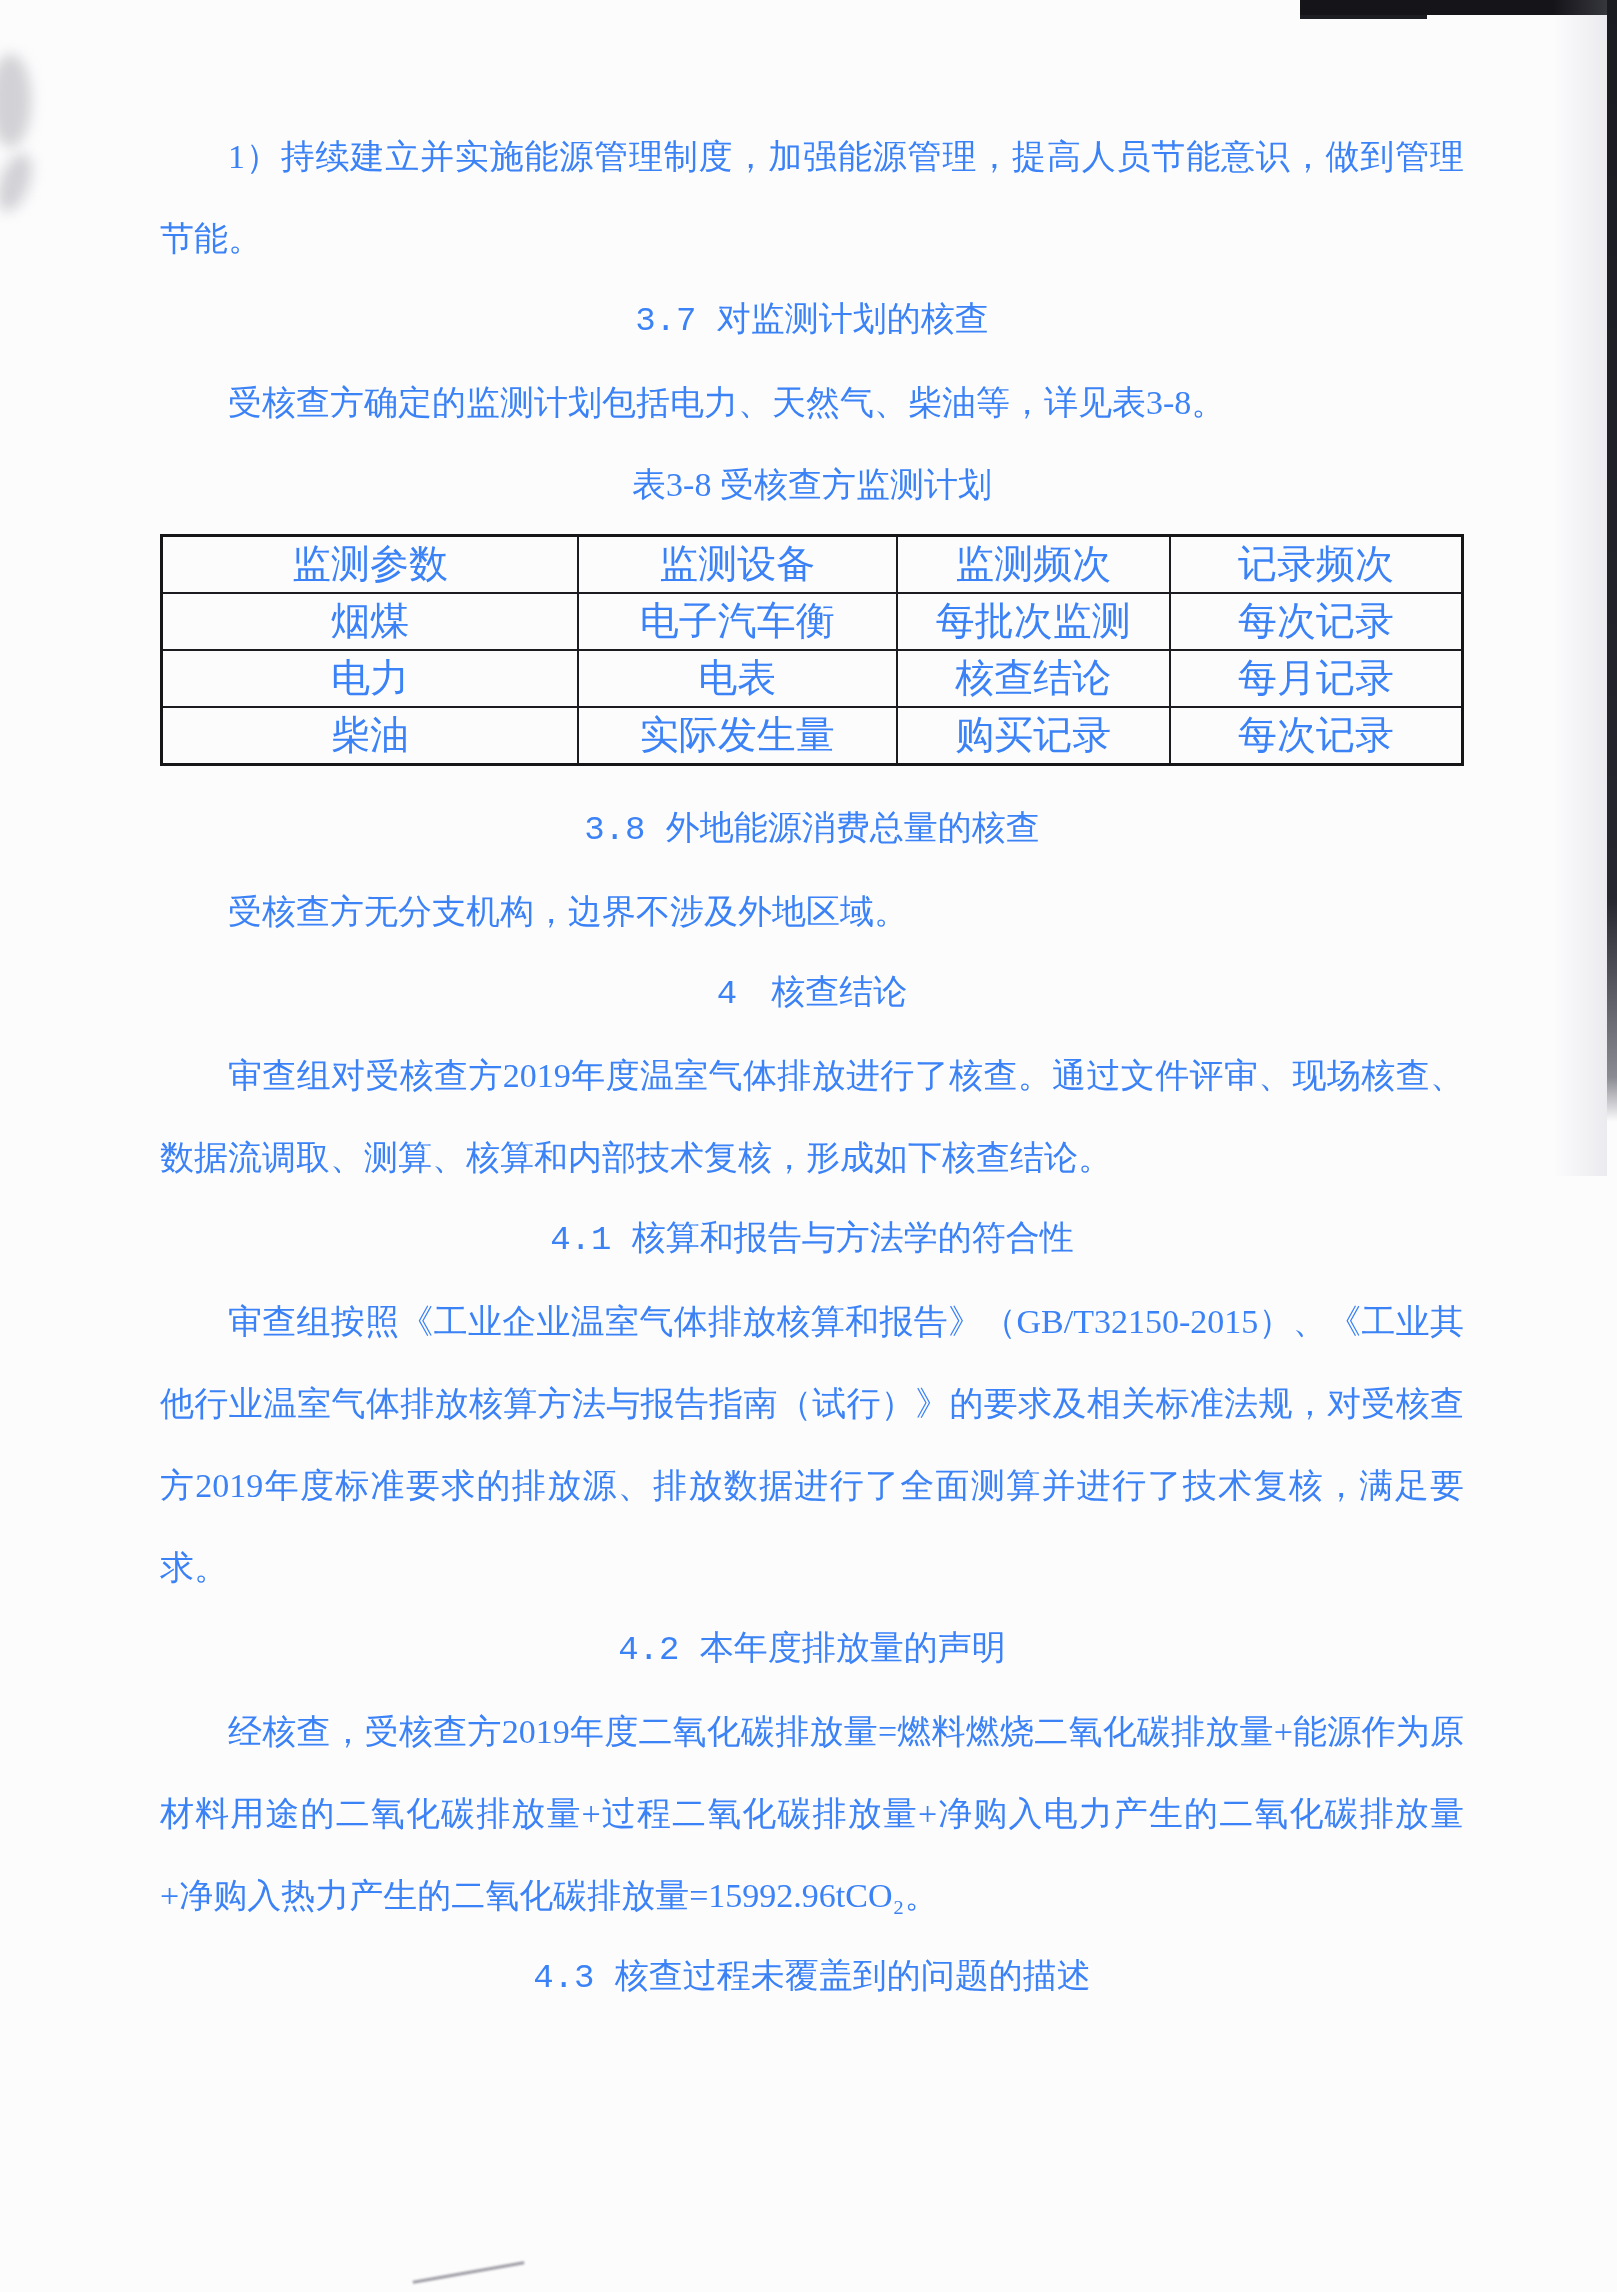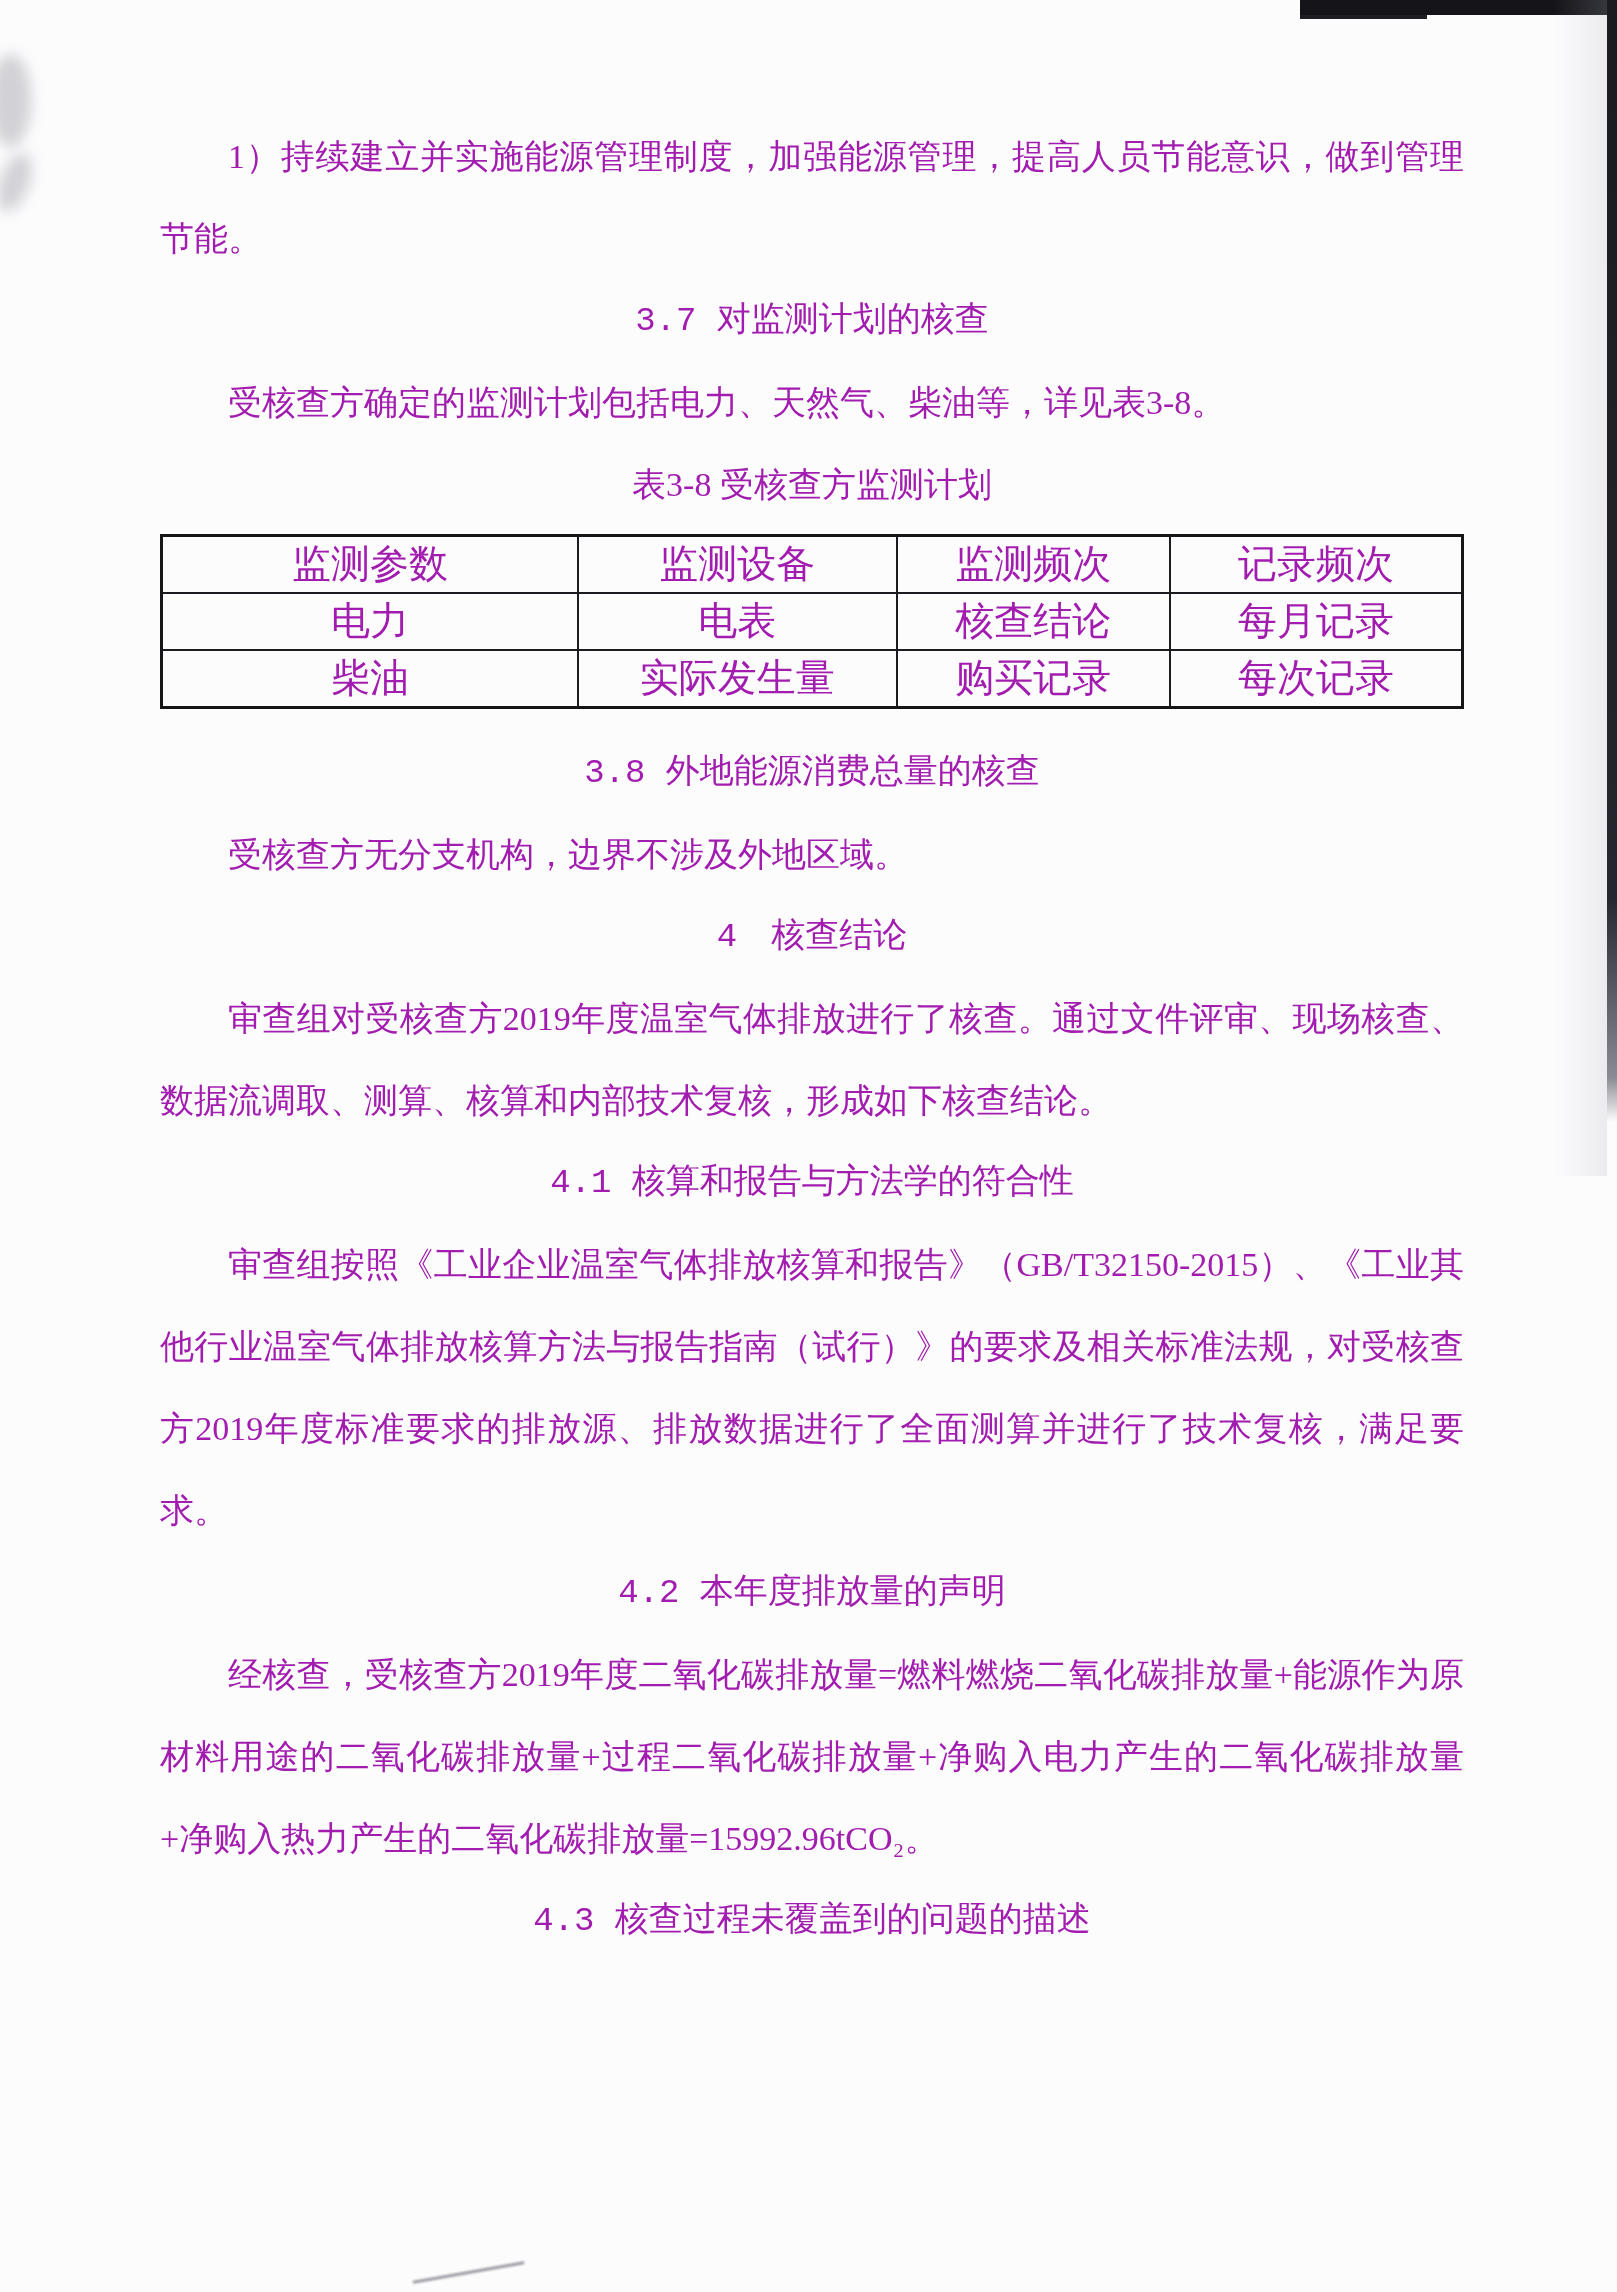--- a/index.html
+++ b/index.html
@@ -3,21 +3,21 @@
 <meta charset="utf-8">
 <style>
   html,body{margin:0;padding:0;background:#e8e8ea;}
   .page{
     position:relative;
     width:1617px;height:2293px;
     margin:0 auto;
     background:#fcfcfd;
     overflow:hidden;
     font-family:"Liberation Serif","DejaVu Serif",serif;
-    color:#a21caf;
+    color:#3b82f6;
   }
   
   .bar-top{
     position:absolute;left:1300px;top:0;width:318px;height:14.7px;
     background:#141419;
   }
   .bar-top-step{
     position:absolute;left:1300px;top:14.7px;width:127px;height:3.9px;
     background:#1d1d24;
   }
@@ -99,20 +99,26 @@
       <thead>
         <tr>
           <th>监测参数</th>
           <th>监测设备</th>
           <th>监测频次</th>
           <th>记录频次</th>
         </tr>
       </thead>
       <tbody>
         <tr>
+          <td>烟煤</td>
+          <td>电子汽车衡</td>
+          <td>每批次监测</td>
+          <td>每次记录</td>
+        </tr>
+        <tr>
           <td>电力</td>
           <td>电表</td>
           <td>核查结论</td>
           <td>每月记录</td>
         </tr>
         <tr>
           <td>柴油</td>
           <td>实际发生量</td>
           <td>购买记录</td>
           <td>每次记录</td>

